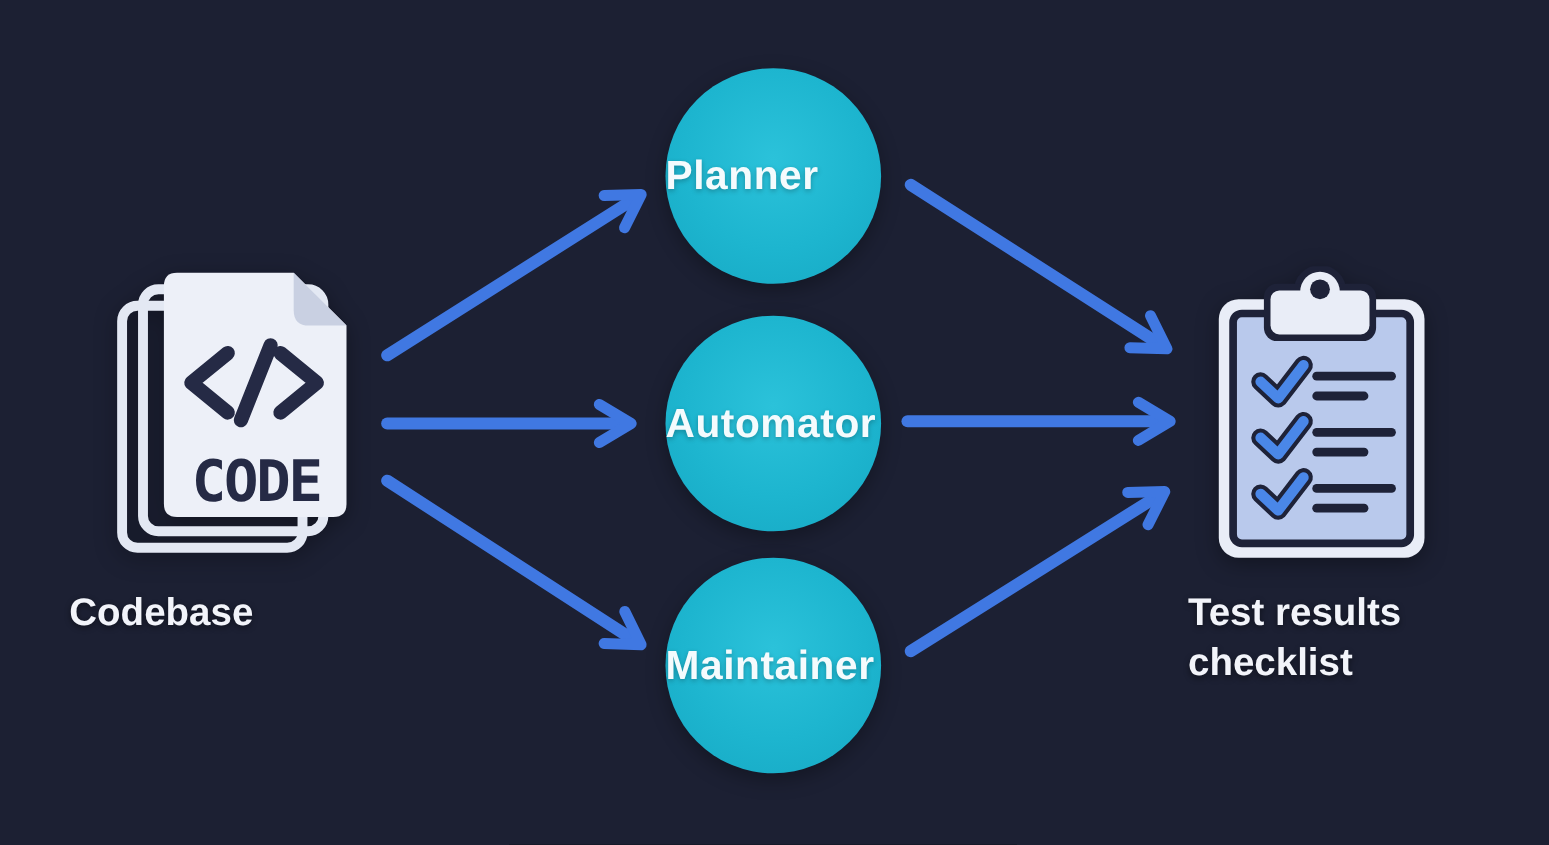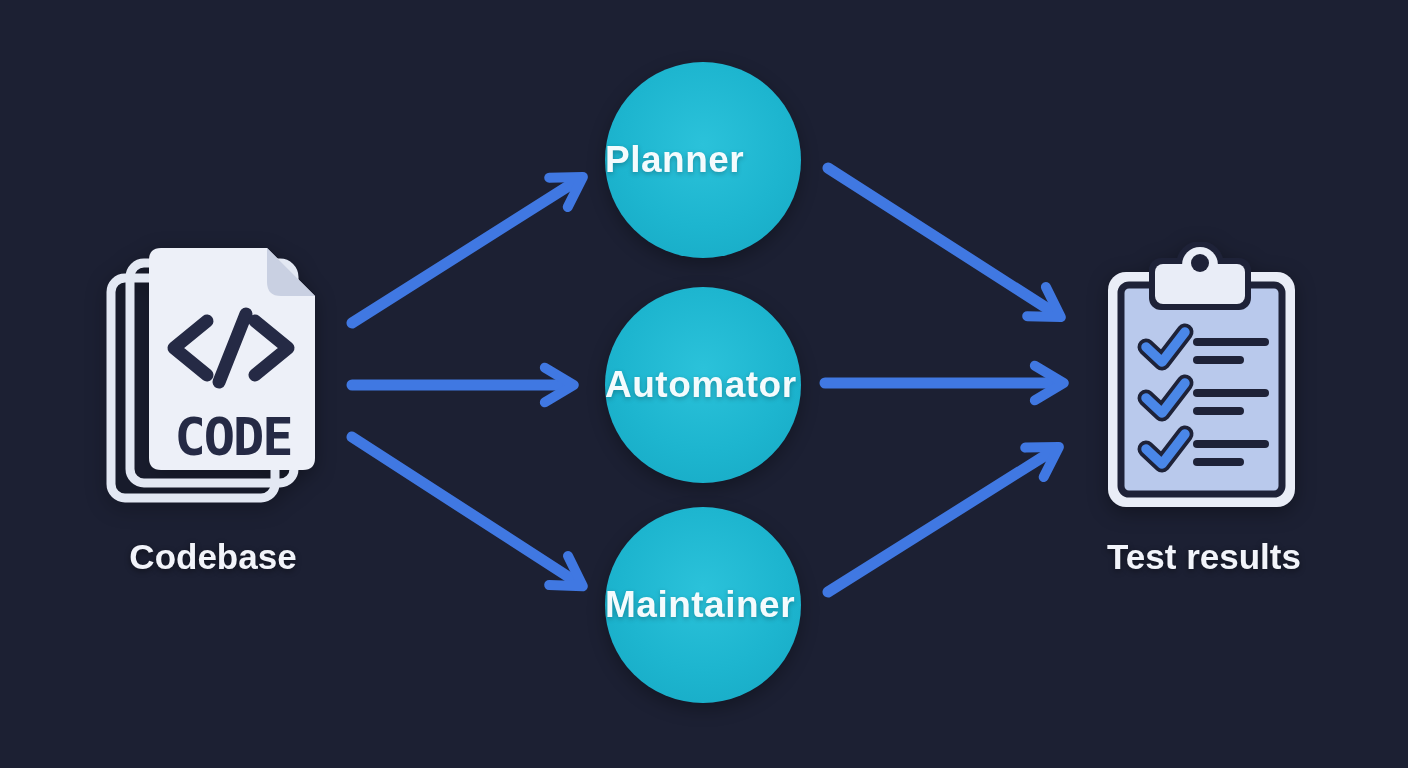--- a/index.html
+++ b/index.html
@@ -34,26 +34,26 @@
   .node-planner    { left: 605px; top:  62px; }
   .node-automator  { left: 605px; top: 287px; }
   .node-maintainer { left: 605px; top: 507px; }
 
   
   .caption {
     position: absolute;
     color: #f2f4fa;
     font-size: 35px;
     font-weight: 700;
-    text-align: center;
+    text-align: left;
     line-height: 46px;
     text-shadow: 0 2px 6px rgba(0,0,0,0.45);
   }
   .caption-source { left: 63px;   top: 534px; width: 300px; }
-  .caption-output { left: 1044px; top: 534px; width: 320px; }
+  .caption-output { left: 1080px; top: 534px; width: 320px; }
 
   .icon-svg { position: absolute; filter: drop-shadow(0 5px 10px rgba(0,0,0,0.35)); }
   .codefile-svg  { left: 103px;  top: 242px; }
   .clipboard-svg { left: 1105px; top: 242px; }
 
   .code-word {
     font-family: "DejaVu Sans Mono", monospace;
     font-weight: bold;
     font-size: 52px;
     fill: #252a45;
@@ -139,15 +139,16 @@
     <g transform="translate(0,102)">
       <path d="M41 105 L57 120 L80 90" fill="none" stroke="#1e2238" stroke-width="17" stroke-linecap="round" stroke-linejoin="round"></path>
       <path d="M41 105 L57 120 L80 90" fill="none" stroke="#4a87e8" stroke-width="9.5" stroke-linecap="round" stroke-linejoin="round"></path>
       <line x1="92" y1="100" x2="160" y2="100" stroke="#1e2238" stroke-width="8" stroke-linecap="round"></line>
       <line x1="92" y1="118" x2="135" y2="118" stroke="#1e2238" stroke-width="8" stroke-linecap="round"></line>
     </g>
   </svg>
 
   <div class="caption caption-output">
     <div>Test results</div>
+    <div>checklist</div>
   </div>
 
 </div>
 
 </body></html>

